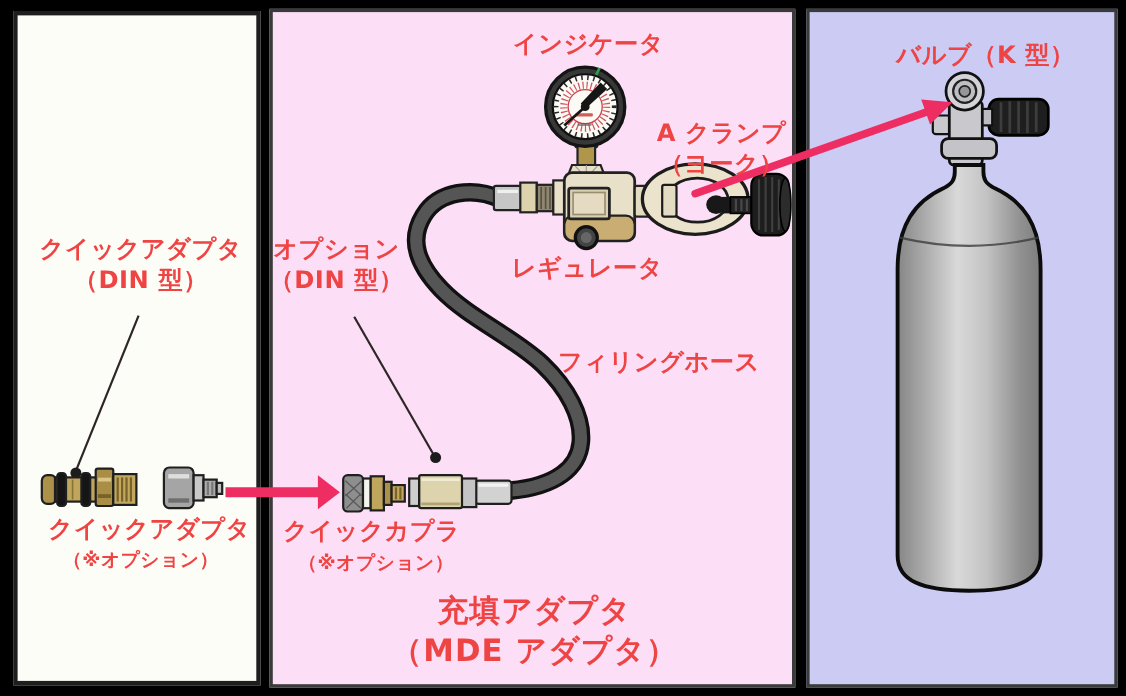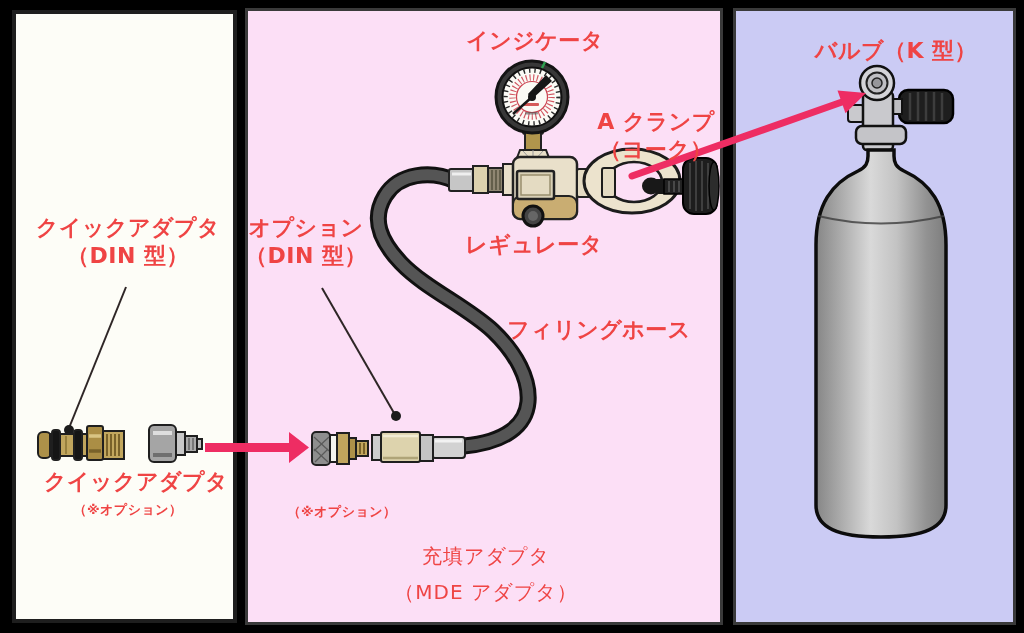--- a/index.html
+++ b/index.html
@@ -5,22 +5,22 @@
   html,body{margin:0;padding:0;background:#000;}
   .stage{position:relative;width:1024px;height:633px;background:#000;overflow:hidden;
          font-family:"DejaVu Sans","Liberation Sans",sans-serif;}
   .panel{position:absolute;box-sizing:border-box;}
   .panel-left{left:12px;top:10px;width:225px;height:613px;background:#fdfdf7;border:4px solid #1e1e1e;}
   .panel-middle{left:245px;top:8px;width:478px;height:617px;background:#fcdff6;border:3px solid #3a3a3a;}
   .panel-right{left:733px;top:8px;width:283px;height:617px;background:#cbcbf4;border:3px solid #3a3a3a;}
   .art{position:absolute;left:0;top:0;width:1024px;height:633px;pointer-events:none;z-index:5;}
   .label{position:absolute;transform:translateX(-50%);text-align:center;white-space:nowrap;
          font-size:22px;font-weight:600;color:#ef4444;line-height:28px;letter-spacing:.5px;z-index:10;}
-  .note{font-size:13px;line-height:24px;}
-  .title{font-size:20px;font-weight:400;line-height:36px;letter-spacing:1px;}
+  .note{font-size:17px;line-height:24px;}
+  .title{font-size:28px;font-weight:700;line-height:36px;letter-spacing:1px;}
 </style>
 </head>
 <body>
 
 <div class="stage">
 
   <div class="panel panel-left"></div>
   <div class="panel panel-middle"></div>
   <div class="panel panel-right"></div>
 
@@ -216,20 +216,21 @@
 
   <div class="label" style="left:656px;top:84px;margin-top:24px;">
     <div>A クランプ</div>
     <div>（ヨーク）</div>
   </div>
 
   <div class="label" style="left:534px;top:231px;text-align:center;">レギュレータ</div>
 
   <div class="label" style="left:599px;top:316px;">フィリングホース</div>
 
+  <div class="label" style="left:338px;top:470px;">クイックカプラ</div>
   <div class="label note" style="left:342px;top:500px;">（※オプション）</div>
 
   <div class="label title" style="left:486px;top:538px;">
     <div>充填アダプタ</div>
     <div>（MDE アダプタ）</div>
   </div>
 
   <div class="label" style="left:896px;top:37px;">バルブ（K 型）</div>
 
 

